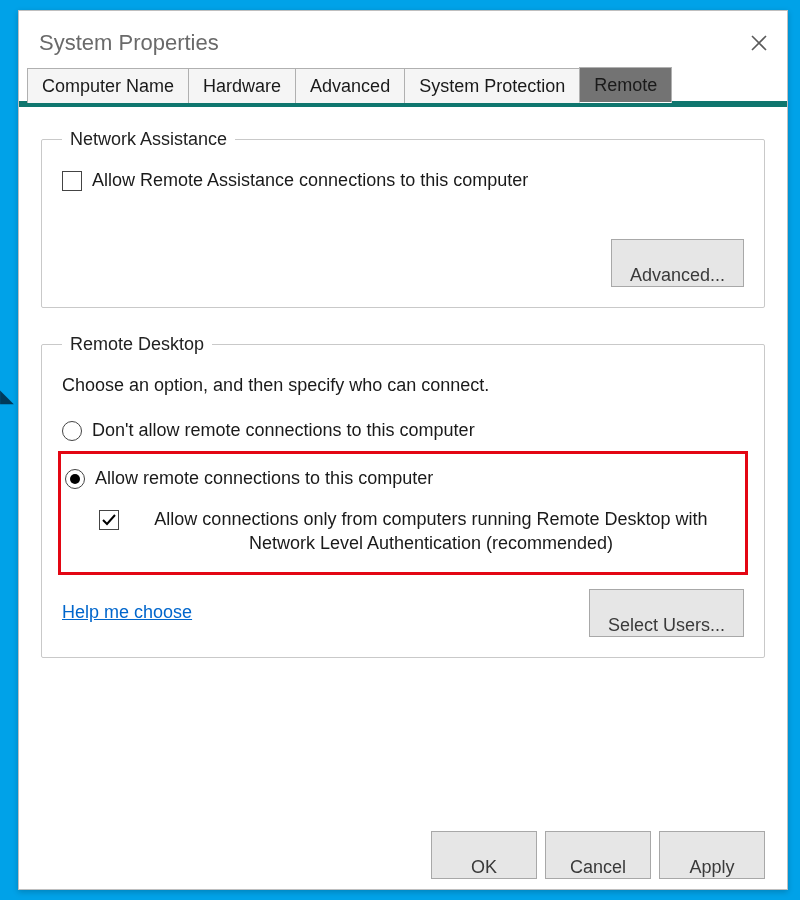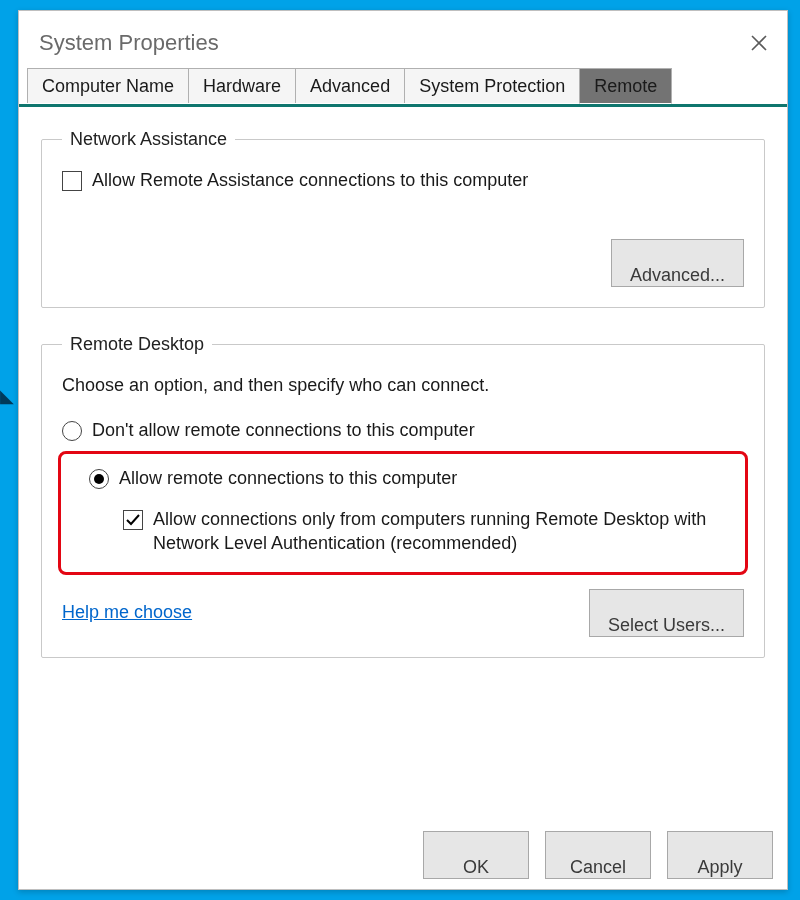--- a/index.html
+++ b/index.html
@@ -38,25 +38,25 @@
   .close-icon {
     width: 28px; height: 28px;
     display: flex; align-items: center; justify-content: center;
     color: #5a5a5a;
     cursor: pointer;
   }
   .close-icon svg { width: 20px; height: 20px; }
 
   .tabstrip {
     display: flex;
-    align-items: flex-start;
+    align-items: center;
     padding: 0 8px;
     height: 40px;
     position: relative;
-    border-bottom: 3px solid #0f766e;
+    border-bottom: 6px solid #0f766e;
   }
   .tab {
     padding: 7px 14px 6px 14px;
     border: 1px solid #b0b0b0;
     border-bottom: none;
     background: #f5f5f5;
     margin-right: -1px;
     color: #1a1a1a;
     font-size: 18px;
     cursor: pointer;
@@ -135,32 +135,33 @@
     color: #3a3a3a;
     font-size: 18px;
     cursor: pointer;
     display: inline-flex; align-items: flex-end; justify-content: center;
   }
 
   .right { display: flex; justify-content: flex-end; }
 
   .highlight-box {
     border: 3px solid #e30613;
-    border-radius: 8px;
-    padding: 14px 12px 16px 28px;
+    border-radius: 0;
+    padding: 14px 12px 16px 4px;
     margin: 10px -4px 0 -4px;
+    text-align: center;
   }
   .indent { padding-left: 34px; }
 
   .footer {
     padding-bottom: 10px;
     display: flex;
     justify-content: flex-end;
-    gap: 16px;
-    padding-right: 14px;
+    gap: 8px;
+    padding-right: 22px;
   }
   .footer .btn { min-width: 106px; }
 
   .label-text { color: #1a1a1a; }
   .multi { line-height: 1.35; }
   .spacer18 { height: 18px; }
   .spacer24 { height: 24px; }
 
   .bottom-row {
     display: flex;

